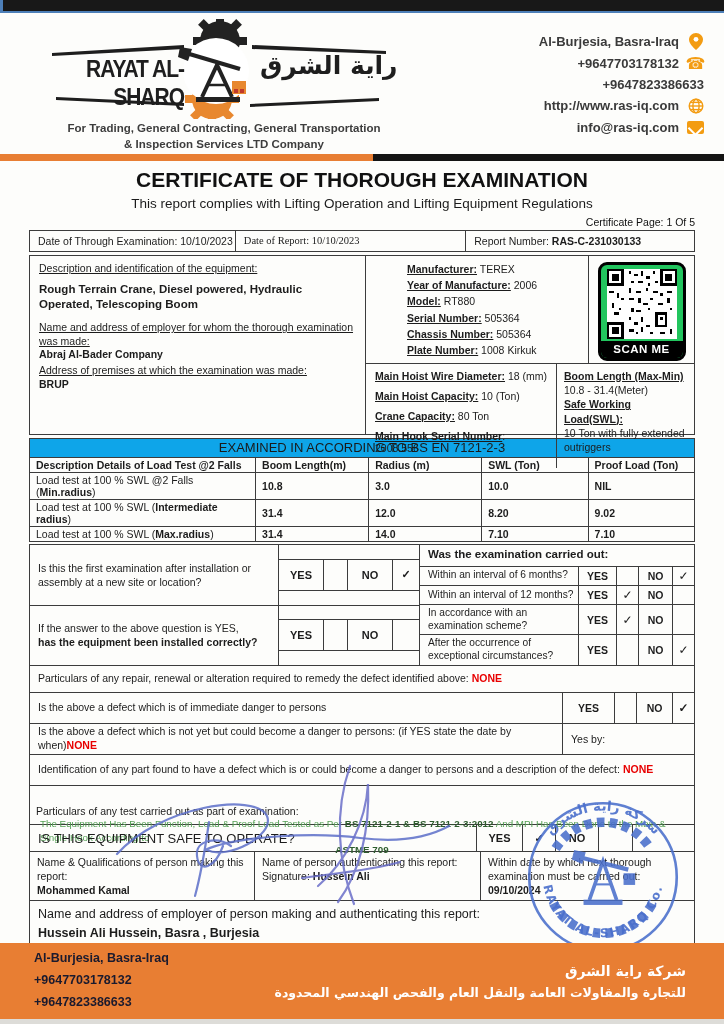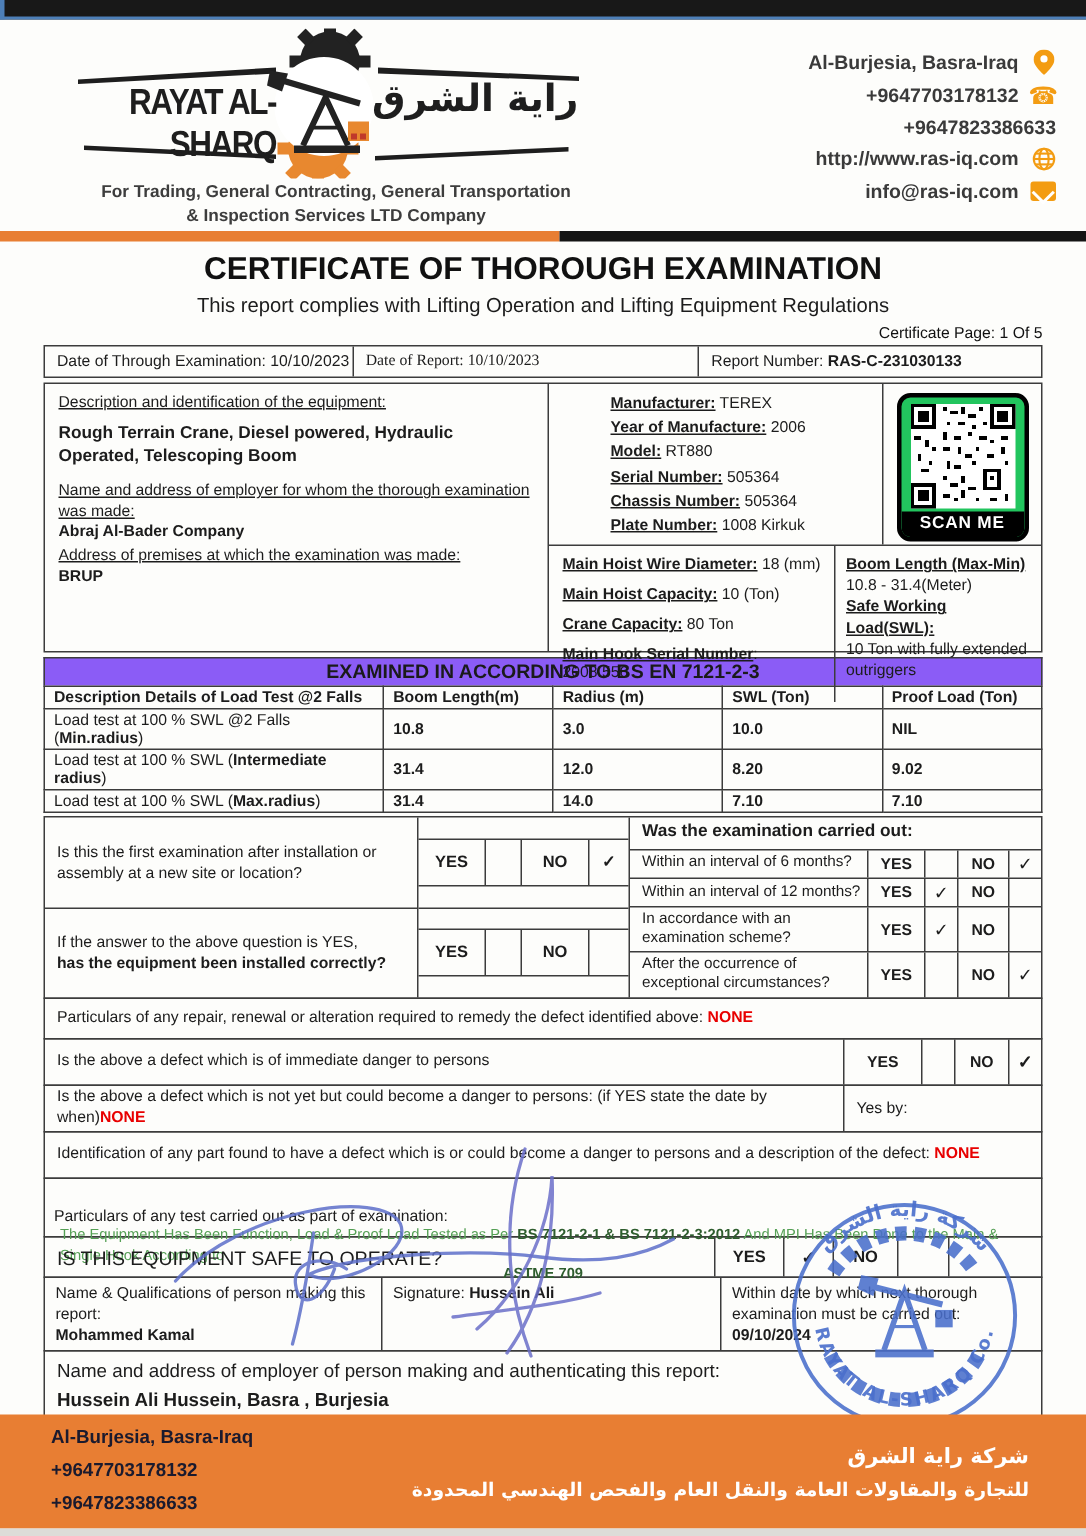--- a/index.html
+++ b/index.html
@@ -8,21 +8,21 @@
 
   
   .topbar { height: 13px; background: #181818; border-bottom: 2px solid #4d7fb8; border-left: 3px solid #4d7fb8; }
 
   
   .header { display: flex; justify-content: space-between; padding: 6px 20px 2px 34px; height: 141px; }
   .logo-block { width: 380px; position: relative; }
   .logo-canvas { position: relative; width: 370px; height: 100px; }
   .logo-decor { position: absolute; inset: 0; }
   .logo-en { position: absolute; left: 2px; top: 40px; width: 148px; text-align: right; font-weight: bold; font-size: 21px; letter-spacing: -1px; color: #1e1e1e; transform: scaleY(1.15); }
-  .logo-ar { position: absolute; right: 16px; top: 32px; width: 140px; text-align: left; font-family: "DejaVu Sans", sans-serif; font-weight: bold; font-size: 25px; color: #1e1e1e; direction: rtl; }
+  .logo-ar { position: absolute; right: 4px; top: 32px; width: 140px; text-align: left; font-family: "DejaVu Sans", sans-serif; font-weight: bold; font-size: 25px; color: #1e1e1e; direction: rtl; }
   .tagline { text-align: center; font-weight: bold; font-size: 11.5px; color: #3d3d3d; line-height: 1.35; margin-top: 2px; }
 
   .contacts { display: flex; flex-direction: column; justify-content: space-between; align-items: flex-end; padding: 14px 0 16px; }
   .contact-line { display: flex; align-items: center; gap: 8px; font-size: 13px; font-weight: 600; color: #3a3a3a; }
   .contact-icon { width: 17px; height: 17px; display: inline-flex; align-items: center; justify-content: center; }
   .phone-glyph { color: #f39c12; font-family: "DejaVu Sans", sans-serif; font-size: 16px; line-height: 1; }
   .envelope-box { width: 17px; height: 13px; background: #f39c12; border-radius: 2px; position: relative; }
   .envelope-box::after { content: ""; position: absolute; left: 2px; top: 2px; width: 9px; height: 9px; border: 2px solid #fff; border-bottom: none; border-right: none; transform: rotate(225deg); margin-left: 1px; }
 
   
@@ -61,21 +61,21 @@
   .qr-cell { width: 106px; border-left: 1px solid #3c3c3c; display: flex; align-items: flex-start; justify-content: center; padding-top: 6px; }
   .qr-box { width: 88px; border: 3px solid #000; border-radius: 9px; overflow: hidden; background: #22c55e; }
   .qr-img { display: block; margin: 4px auto 2px; }
   .qr-label { background: #000; color: #fff; text-align: center; font-weight: bold; font-size: 11.5px; padding: 2px 0 3px; letter-spacing: 0.5px; }
   .equip-bottom { display: flex; flex: 1; border-top: 1px solid #3c3c3c; }
   .hoist { flex: 1; padding: 6px 9px; }
   .hoist-line { margin-bottom: 8px; }
   .boom-cell { width: 138px; border-left: 1px solid #3c3c3c; padding: 5px 7px; line-height: 1.35; }
 
   
-  .orange-band { margin-top: 3px; background: #8b5cf6; border: 1px solid #3c3c3c; border-bottom: none; text-align: center; font-weight: bold; font-size: 13px; height: 19px; line-height: 18px; color: #1a1a1a; }
+  .orange-band { margin-top: 3px; background: #0ea5e9; border: 1px solid #3c3c3c; border-bottom: none; text-align: center; font-weight: normal; font-size: 13px; height: 19px; line-height: 18px; color: #1a1a1a; }
   table.load { width: 100%; border-collapse: collapse; }
   table.load td, table.load th { border: 1px solid #3c3c3c; font-size: 10.5px; padding: 1px 6px; text-align: left; height: 15px; }
   table.load th { font-weight: bold; }
   .cw-desc { width: 34%; } .cw-boom { width: 17%; } .cw-rad { width: 17%; } .cw-swl { width: 16%; } .cw-proof { width: 16%; }
 
   
   .questions { display: flex; margin-top: 2px; height: 122px; }
   .q-left { width: 248px; display: flex; flex-direction: column; }
   .q-left .qcell { padding: 4px 8px; display: flex; flex-direction: column; justify-content: center; line-height: 1.35; }
   .qcell-1 { height: 62px; border-bottom: 1px solid #3c3c3c; }
@@ -527,20 +527,21 @@
       <div class="cell sc-c2 chk"></div>
       <div class="cell sc-tail"></div>
     </div>
 
     <div class="sig-row bordered">
       <div class="sig-cell sgc1">
         <div>Name &amp; Qualifications of person making this report:</div>
         <div class="b">Mohammed Kamal</div>
       </div>
       <div class="sig-cell sgc2">
+        <div>Name of person authenticating this report:</div>
         <div><span>Signature: </span><span class="b">Hussein Ali</span></div>
       </div>
       <div class="sig-cell sgc3">
         <div>Within date by which next thorough examination must be carried out:</div>
         <div class="b">09/10/2024</div>
       </div>
     </div>
 
     <div class="emp-row bordered">
       <div>Name and address of employer of person making and authenticating this report:</div>

